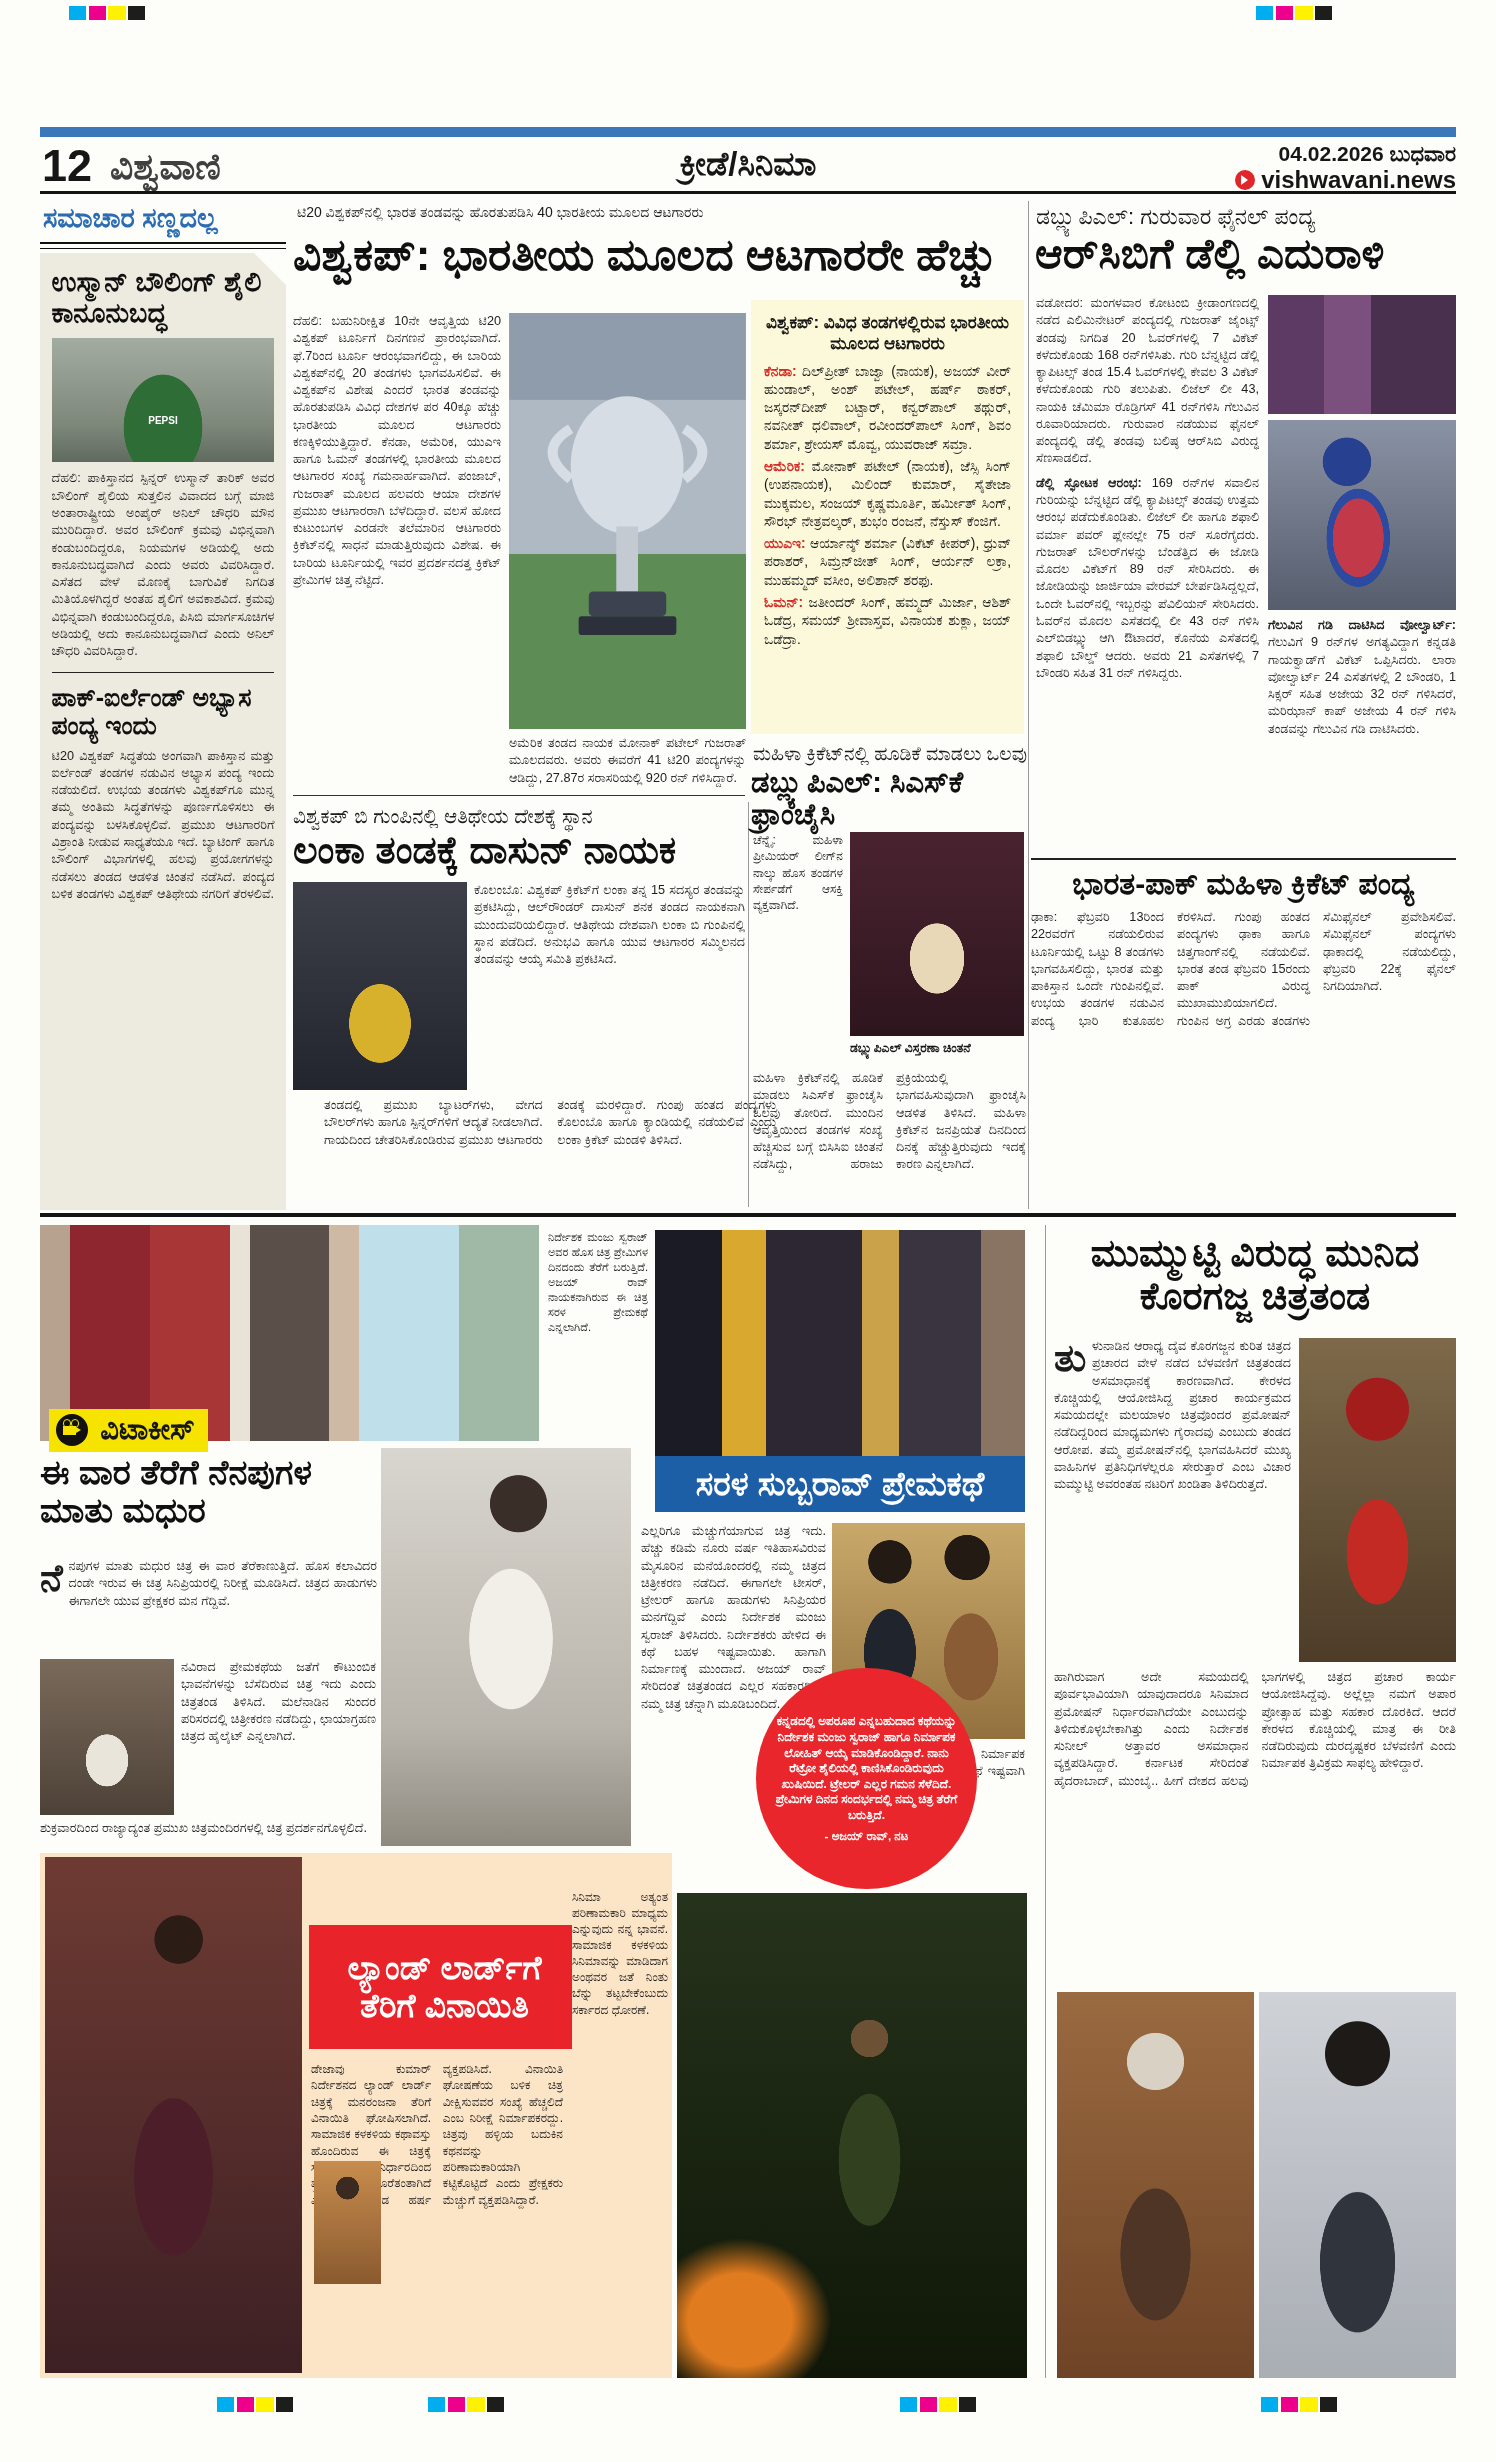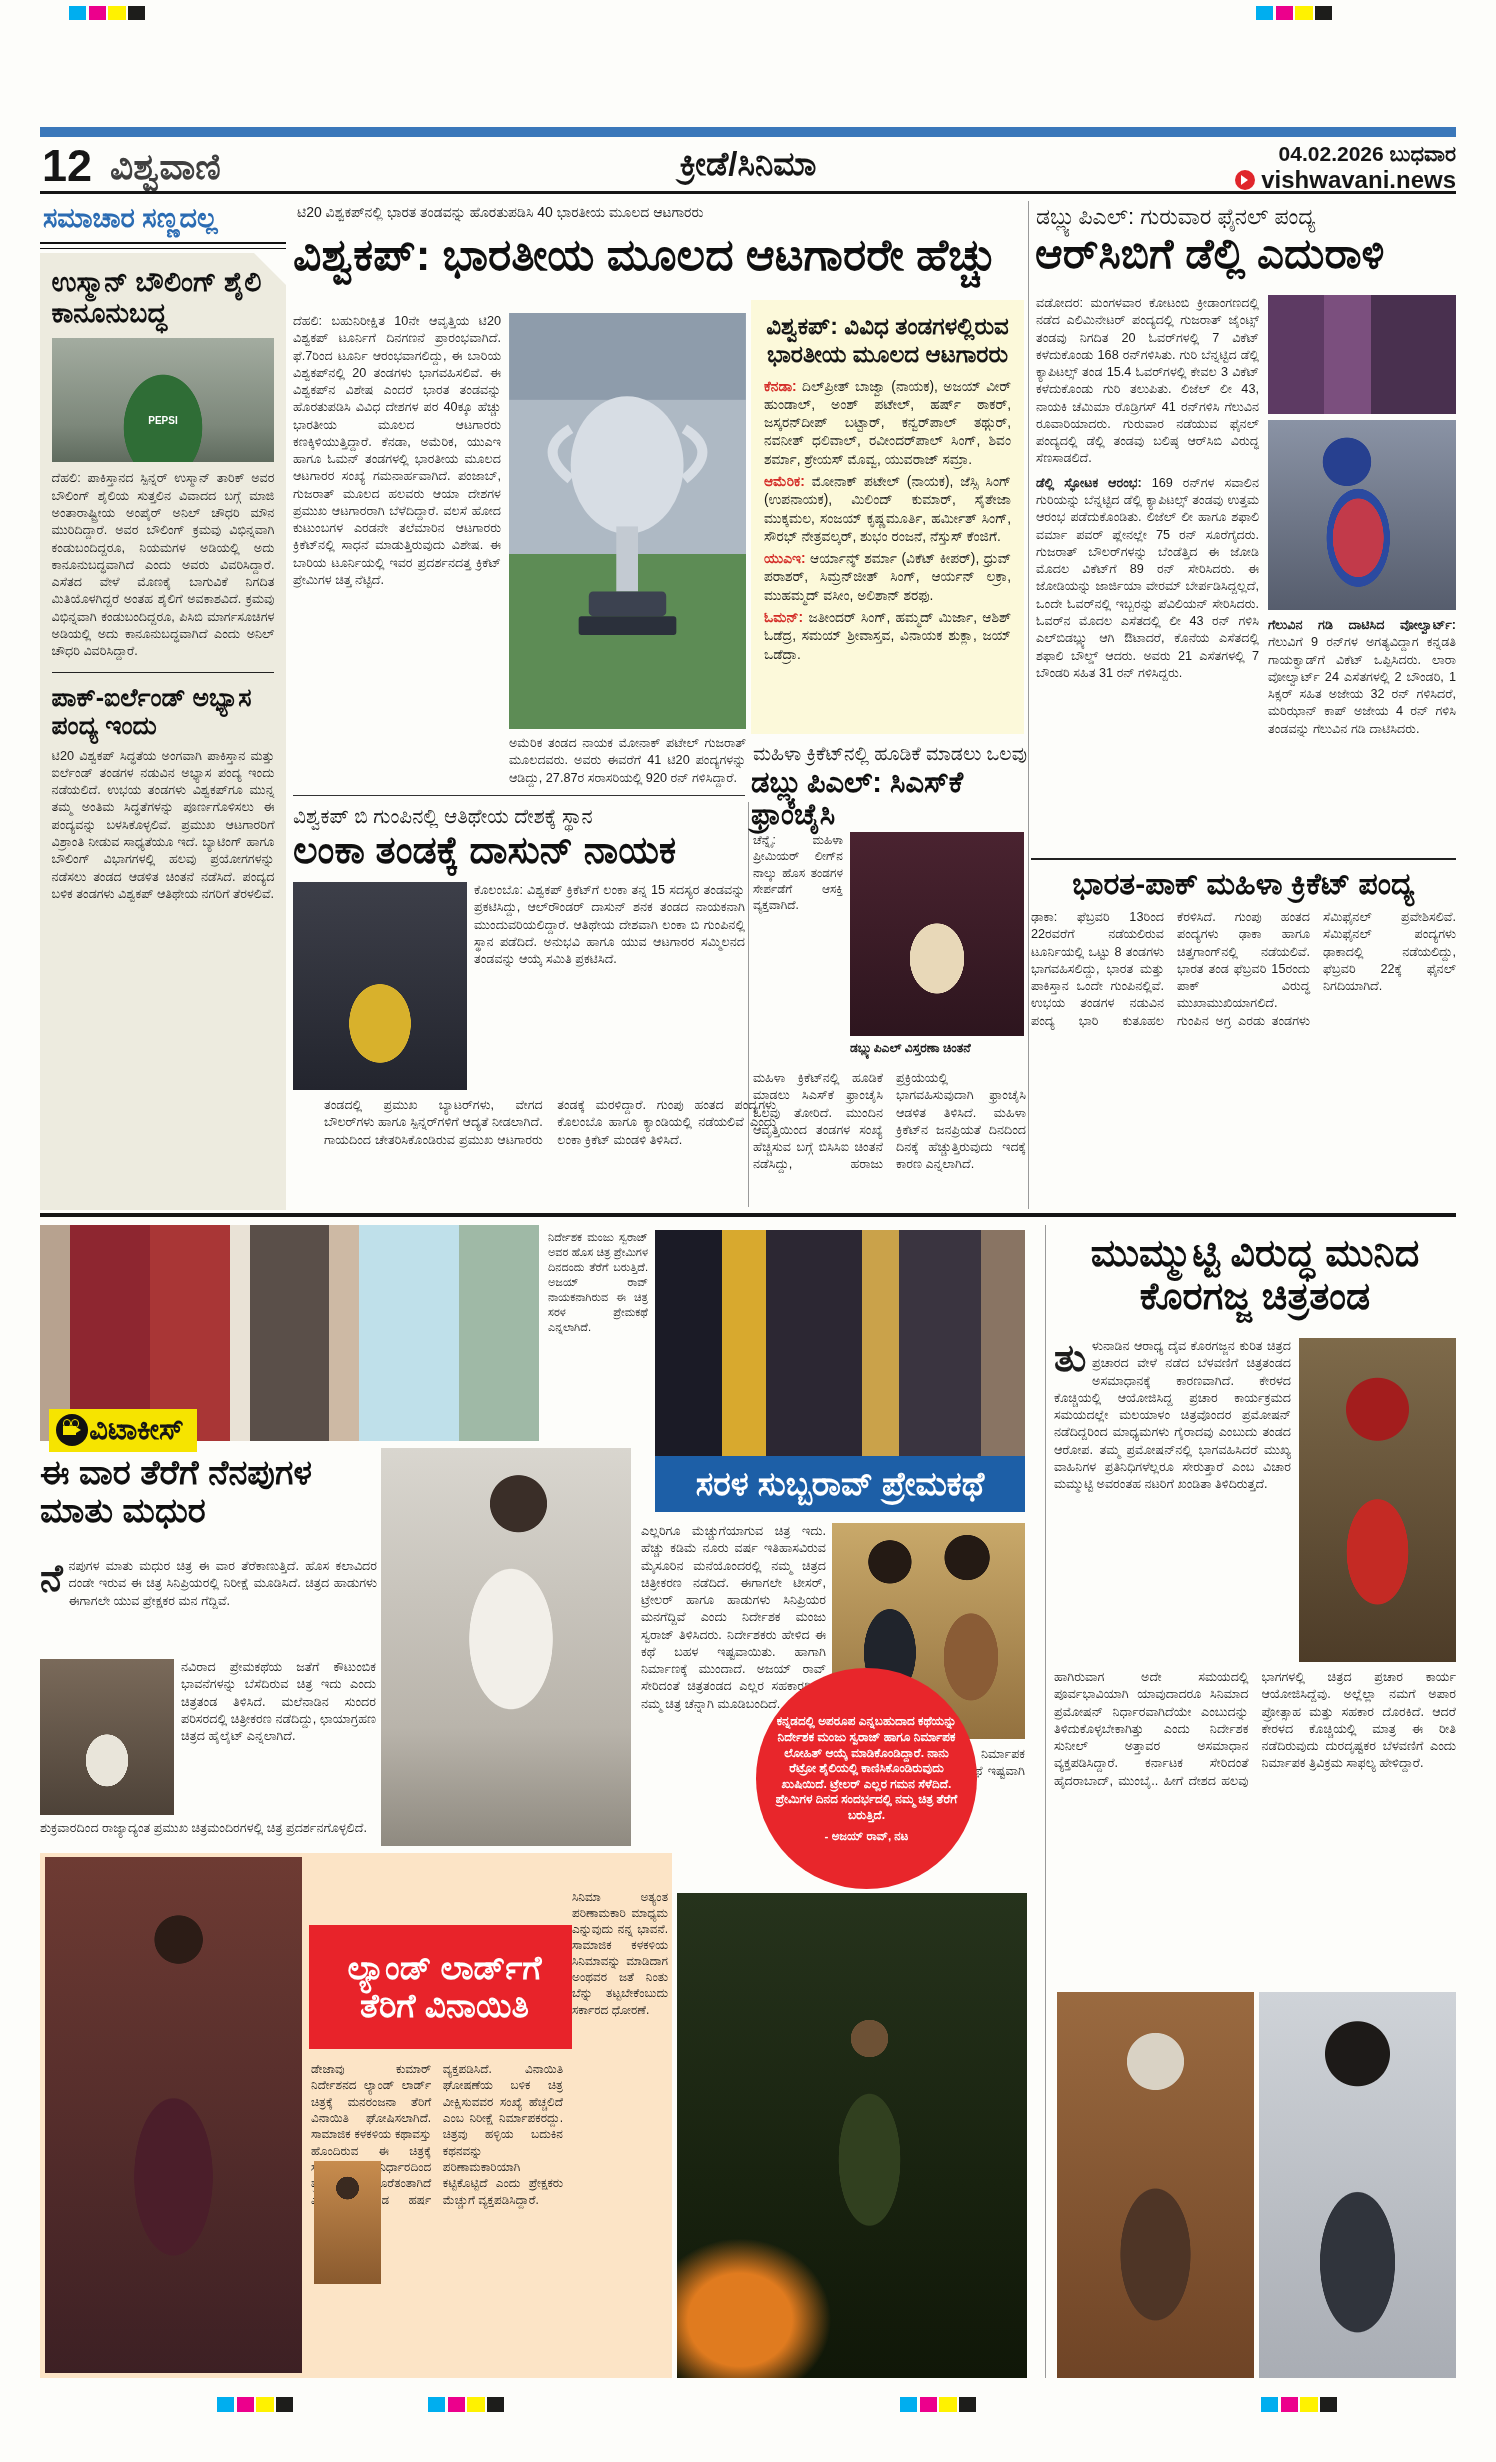--- a/index.html
+++ b/index.html
@@ -83,21 +83,21 @@
       <rect x="148" y="295" width="30" height="90" fill="#c3cad2"></rect>
       <rect x="110" y="385" width="107" height="34" rx="6" fill="#3c4250"></rect>
       <rect x="96" y="419" width="135" height="26" rx="4" fill="#2b303b"></rect>
       <path d="M85 160 q-50 30 0 70" stroke="#d7dde4" stroke-width="14" fill="none"></path>
       <path d="M242 160 q50 30 0 70" stroke="#d7dde4" stroke-width="14" fill="none"></path>
     </svg>
   </div>
   <div class="abs body-txt just" style="left:509px;top:735px;width:237px;height:52px;overflow:hidden;">ಅಮೆರಿಕ ತಂಡದ ನಾಯಕ ಮೋನಾಕ್ ಪಟೇಲ್ ಗುಜರಾತ್ ಮೂಲದವರು. ಅವರು ಈವರೆಗೆ 41 ಟಿ20 ಪಂದ್ಯಗಳನ್ನು ಆಡಿದ್ದು, 27.87ರ ಸರಾಸರಿಯಲ್ಲಿ 920 ರನ್ ಗಳಿಸಿದ್ದಾರೆ.</div>
 
   <div class="abs" style="left:751px;top:300px;width:273px;height:434px;background:#fcf9da;padding:11.6px 13px;box-sizing:border-box;">
-    <div style="font-size:23px;font-weight:bold;text-align:center;line-height:1.25;margin-bottom:8.7px;">ವಿಶ್ವಕಪ್: ವಿವಿಧ ತಂಡಗಳಲ್ಲಿರುವ ಭಾರತೀಯ ಮೂಲದ ಆಟಗಾರರು</div>
+    <div style="font-size:17px;font-weight:bold;text-align:center;line-height:1.25;margin-bottom:8.7px;">ವಿಶ್ವಕಪ್: ವಿವಿಧ ತಂಡಗಳಲ್ಲಿರುವ ಭಾರತೀಯ ಮೂಲದ ಆಟಗಾರರು</div>
     <div style="font-size:13.8px;line-height:1.32;" class="just"><span class="redlbl">ಕೆನಡಾ:</span> <span>ದಿಲ್‌ಪ್ರೀತ್ ಬಾಜ್ವಾ (ನಾಯಕ), ಅಜಯ್ ವೀರ್ ಹುಂಡಾಲ್, ಅಂಶ್ ಪಟೇಲ್, ಹರ್ಷ್ ಠಾಕರ್, ಜಸ್ಕರನ್‌ದೀಪ್ ಬಟ್ಟಾರ್, ಕನ್ವರ್‌ಪಾಲ್ ತಥ್ಗುರ್, ನವನೀತ್ ಧಲಿವಾಲ್, ರವೀಂದರ್‌ಪಾಲ್ ಸಿಂಗ್, ಶಿವಂ ಶರ್ಮಾ, ಶ್ರೇಯಸ್ ಮೊವ್ವ, ಯುವರಾಜ್ ಸಮ್ರಾ.</span></div>
     <div style="font-size:13.8px;line-height:1.32;margin-top:4.3px;" class="just"><span class="redlbl">ಆಮೆರಿಕ:</span> <span>ಮೋನಾಕ್ ಪಟೇಲ್ (ನಾಯಕ), ಜೆಸ್ಸಿ ಸಿಂಗ್ (ಉಪನಾಯಕ), ಮಿಲಿಂದ್ ಕುಮಾರ್, ಸೈತೇಜಾ ಮುಕ್ಕಮಲ, ಸಂಜಯ್ ಕೃಷ್ಣಮೂರ್ತಿ, ಹರ್ಮೀತ್ ಸಿಂಗ್, ಸೌರಭ್ ನೇತ್ರವಲ್ಕರ್, ಶುಭಂ ರಂಜನೆ, ನೆಸ್ತುಸ್ ಕೆಂಜಿಗೆ.</span></div>
     <div style="font-size:13.8px;line-height:1.32;margin-top:4.3px;" class="just"><span class="redlbl">ಯುಎಇ:</span> <span>ಆರ್ಯಾನ್ಶ್ ಶರ್ಮಾ (ವಿಕೆಟ್ ಕೀಪರ್), ಧ್ರುವ್ ಪರಾಶರ್, ಸಿಮ್ರನ್‌ಜೀತ್ ಸಿಂಗ್, ಆರ್ಯನ್ ಲಕ್ರಾ, ಮುಹಮ್ಮದ್ ವಸೀಂ, ಅಲಿಶಾನ್ ಶರಫು.</span></div>
     <div style="font-size:13.8px;line-height:1.32;margin-top:4.3px;" class="just"><span class="redlbl">ಓಮನ್:</span> <span>ಜತೀಂದರ್ ಸಿಂಗ್, ಹಮ್ಮದ್ ಮಿರ್ಜಾ, ಆಶಿಶ್ ಓಡೆದ್ರ, ಸಮಯ್ ಶ್ರೀವಾಸ್ತವ, ವಿನಾಯಕ ಶುಕ್ಲಾ, ಜಯ್ ಒಡೆದ್ರಾ.</span></div>
   </div>
 
   <div class="abs" style="left:293px;top:795px;width:452px;border-top:1.4px solid #333;"></div>
 
   <div class="abs kicker" style="left:293px;top:805px;font-size:20px;font-weight:normal;">ವಿಶ್ವಕಪ್ ಬಿ ಗುಂಪಿನಲ್ಲಿ ಆತಿಥೇಯ ದೇಶಕ್ಕೆ ಸ್ಥಾನ</div>
   <div class="abs headline" style="left:293px;top:829px;width:452px;font-size:38px;">ಲಂಕಾ ತಂಡಕ್ಕೆ ದಾಸುನ್ ನಾಯಕ</div>
@@ -137,21 +137,21 @@
   </div>
   <div class="abs" style="left:1031px;top:858px;width:425px;border-top:2.2px solid #222;"></div>
 
   <div class="abs headline" style="left:1031px;top:867px;width:425px;font-size:30px;text-align:center;">ಭಾರತ-ಪಾಕ್ ಮಹಿಳಾ ಕ್ರಿಕೆಟ್ ಪಂದ್ಯ</div>
   <div class="abs body-txt just" style="left:1031px;top:909px;width:425px;height:297px;column-count:3;column-gap:13px;overflow:hidden;">ಢಾಕಾ: ಫೆಬ್ರವರಿ 13ರಿಂದ 22ರವರೆಗೆ ನಡೆಯಲಿರುವ ಟೂರ್ನಿಯಲ್ಲಿ ಒಟ್ಟು 8 ತಂಡಗಳು ಭಾಗವಹಿಸಲಿದ್ದು, ಭಾರತ ಮತ್ತು ಪಾಕಿಸ್ತಾನ ಒಂದೇ ಗುಂಪಿನಲ್ಲಿವೆ. ಉಭಯ ತಂಡಗಳ ನಡುವಿನ ಪಂದ್ಯ ಭಾರಿ ಕುತೂಹಲ ಕೆರಳಿಸಿದೆ. ಗುಂಪು ಹಂತದ ಪಂದ್ಯಗಳು ಢಾಕಾ ಹಾಗೂ ಚಿತ್ತಗಾಂಗ್‌ನಲ್ಲಿ ನಡೆಯಲಿವೆ. ಭಾರತ ತಂಡ ಫೆಬ್ರವರಿ 15ರಂದು ಪಾಕ್ ವಿರುದ್ಧ ಮುಖಾಮುಖಿಯಾಗಲಿದೆ. ಗುಂಪಿನ ಅಗ್ರ ಎರಡು ತಂಡಗಳು ಸೆಮಿಫೈನಲ್ ಪ್ರವೇಶಿಸಲಿವೆ. ಸೆಮಿಫೈನಲ್ ಪಂದ್ಯಗಳು ಢಾಕಾದಲ್ಲಿ ನಡೆಯಲಿದ್ದು, ಫೆಬ್ರವರಿ 22ಕ್ಕೆ ಫೈನಲ್ ನಿಗದಿಯಾಗಿದೆ.</div>
 
   <div class="abs rule" style="left:40px;top:1213px;width:1416px;height:3.6px;"></div>
 
   <div class="photo" style="left:40px;top:1225px;width:499px;height:216px;background:
       linear-gradient(90deg,#b7a28f 0 6%,#8e2630 6% 22%,#a93636 22% 38%,#e9e2d6 38% 42%,#5a4f49 42% 58%,#cdb9a4 58% 64%,#bfe0ea 64% 84%,#9fb9a6 84% 100%);"></div>
-  <div class="abs" style="left:49px;top:1409px;background:#f6e400;padding:4.3px 13px 4.3px 7.2px;display:flex;align-items:center;gap:1px;">
+  <div class="abs" style="left:49px;top:1409px;background:#f6e400;padding:4.3px 13px 4.3px 7.2px;display:flex;align-items:center;gap:12px;">
     <span style="display:inline-block;width:32px;height:32px;background:#111;border-radius:50%;position:relative;">
       <span style="position:absolute;left:7.2px;top:11.6px;width:13px;height:9.4px;background:#f6e400;"></span>
       <span style="position:absolute;left:6.5px;top:5px;width:6.5px;height:6.5px;border:1.4px solid #f6e400;border-radius:50%;"></span>
       <span style="position:absolute;left:14.5px;top:5px;width:6.5px;height:6.5px;border:1.4px solid #f6e400;border-radius:50%;"></span>
       <span style="position:absolute;left:20px;top:13px;width:0;height:0;border-left:5.8px solid #f6e400;border-top:3.6px solid transparent;border-bottom:3.6px solid transparent;"></span>
     </span>
     <span style="font-size:29px;font-weight:bold;">ವಿಟಾಕೀಸ್</span>
   </div>
   <div class="abs headline" style="left:40px;top:1453px;width:340px;font-size:34px;">
     <div>ಈ ವಾರ ತೆರೆಗೆ ನೆನಪುಗಳ</div>

